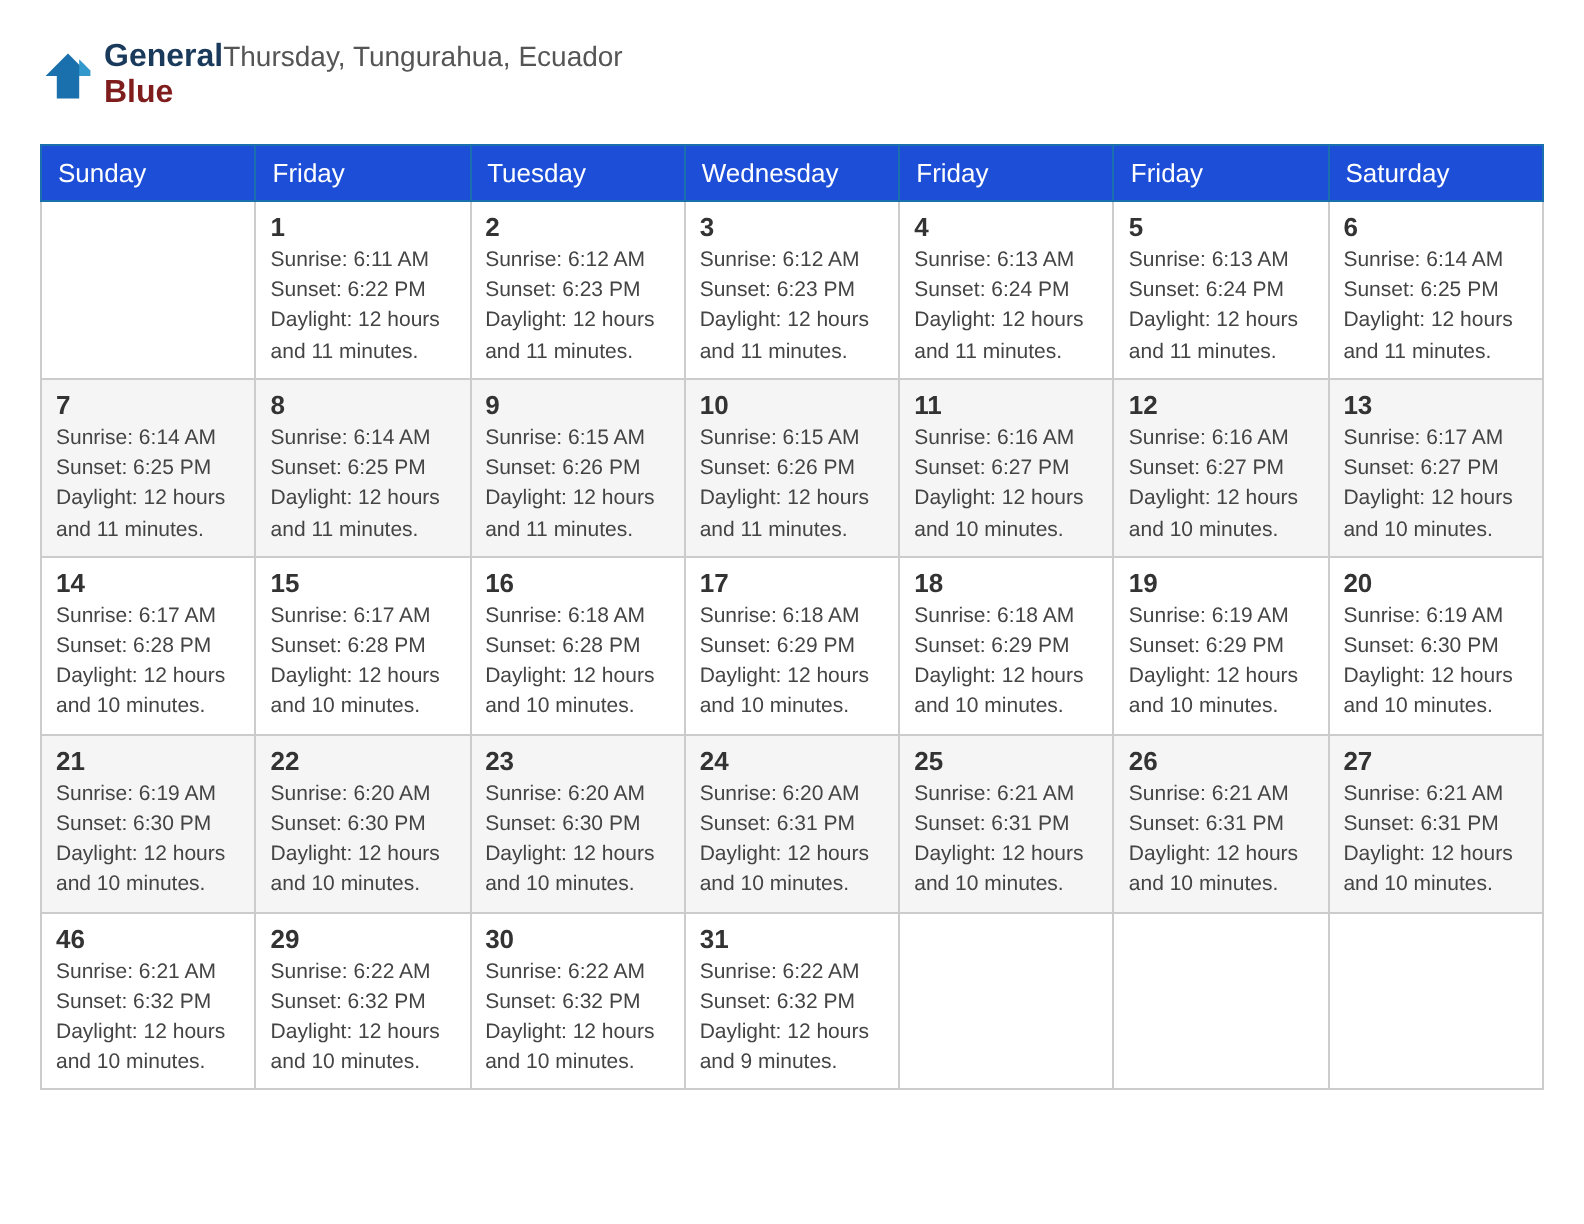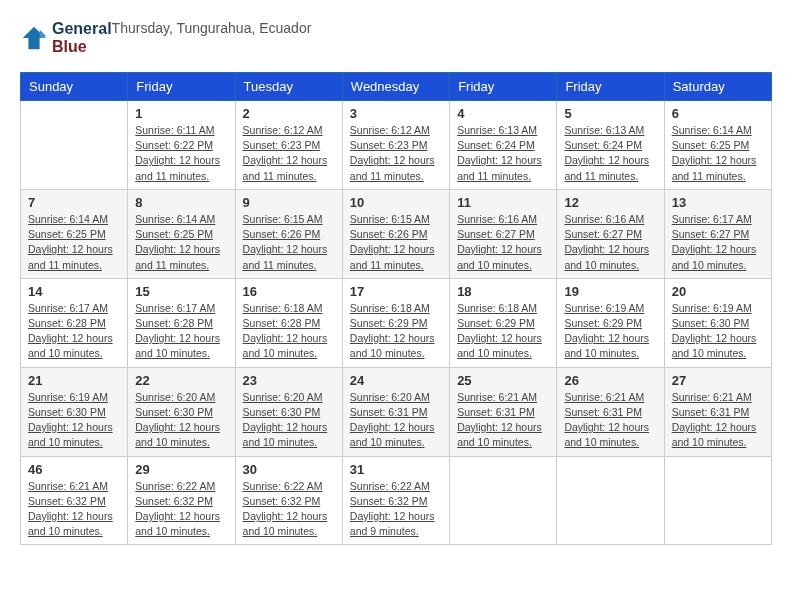--- a/index.html
+++ b/index.html
@@ -66,21 +66,20 @@
       font-size: 13px;
       font-weight: bold;
       color: #333;
       display: block;
       margin-bottom: 2px;
     }
     .day-info {
       color: #444;
       font-size: 10.5px;
       line-height: 1.45;
-      text-decoration: underline;
     }
     .empty-cell {
       background: #fff !important;
     }
   </style>
 </head>
 <body>
 
 <div class="header">
   <div class="logo">

